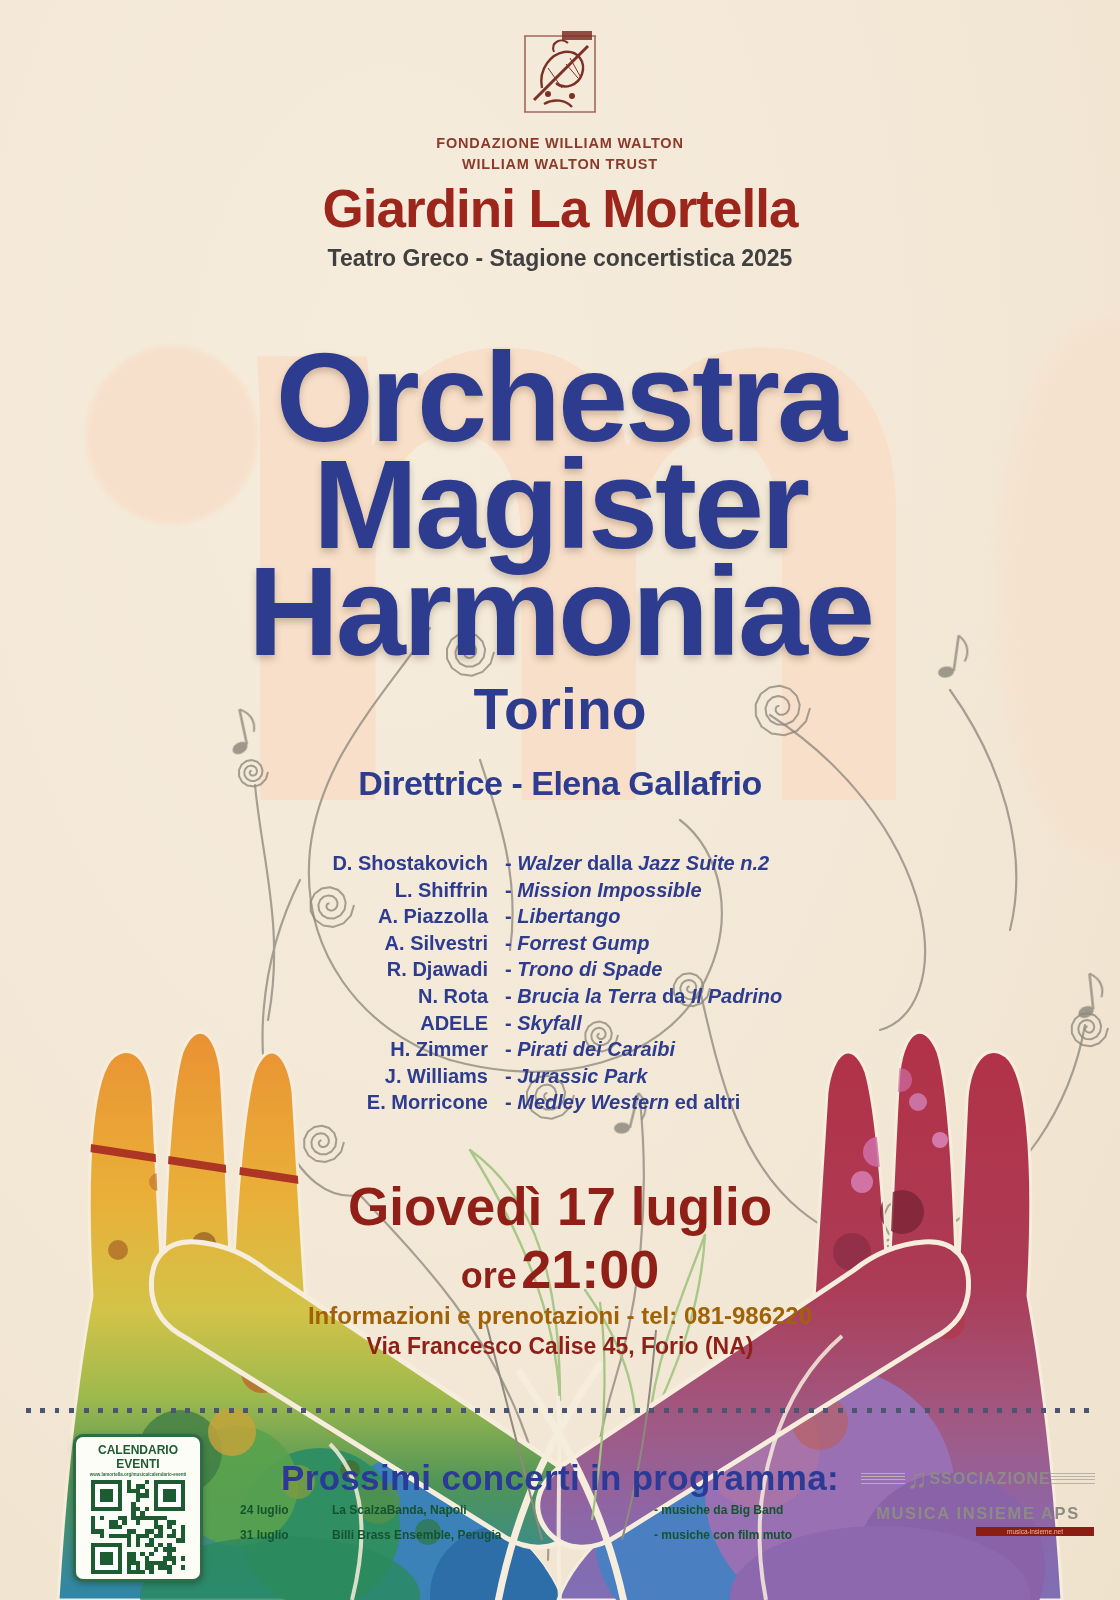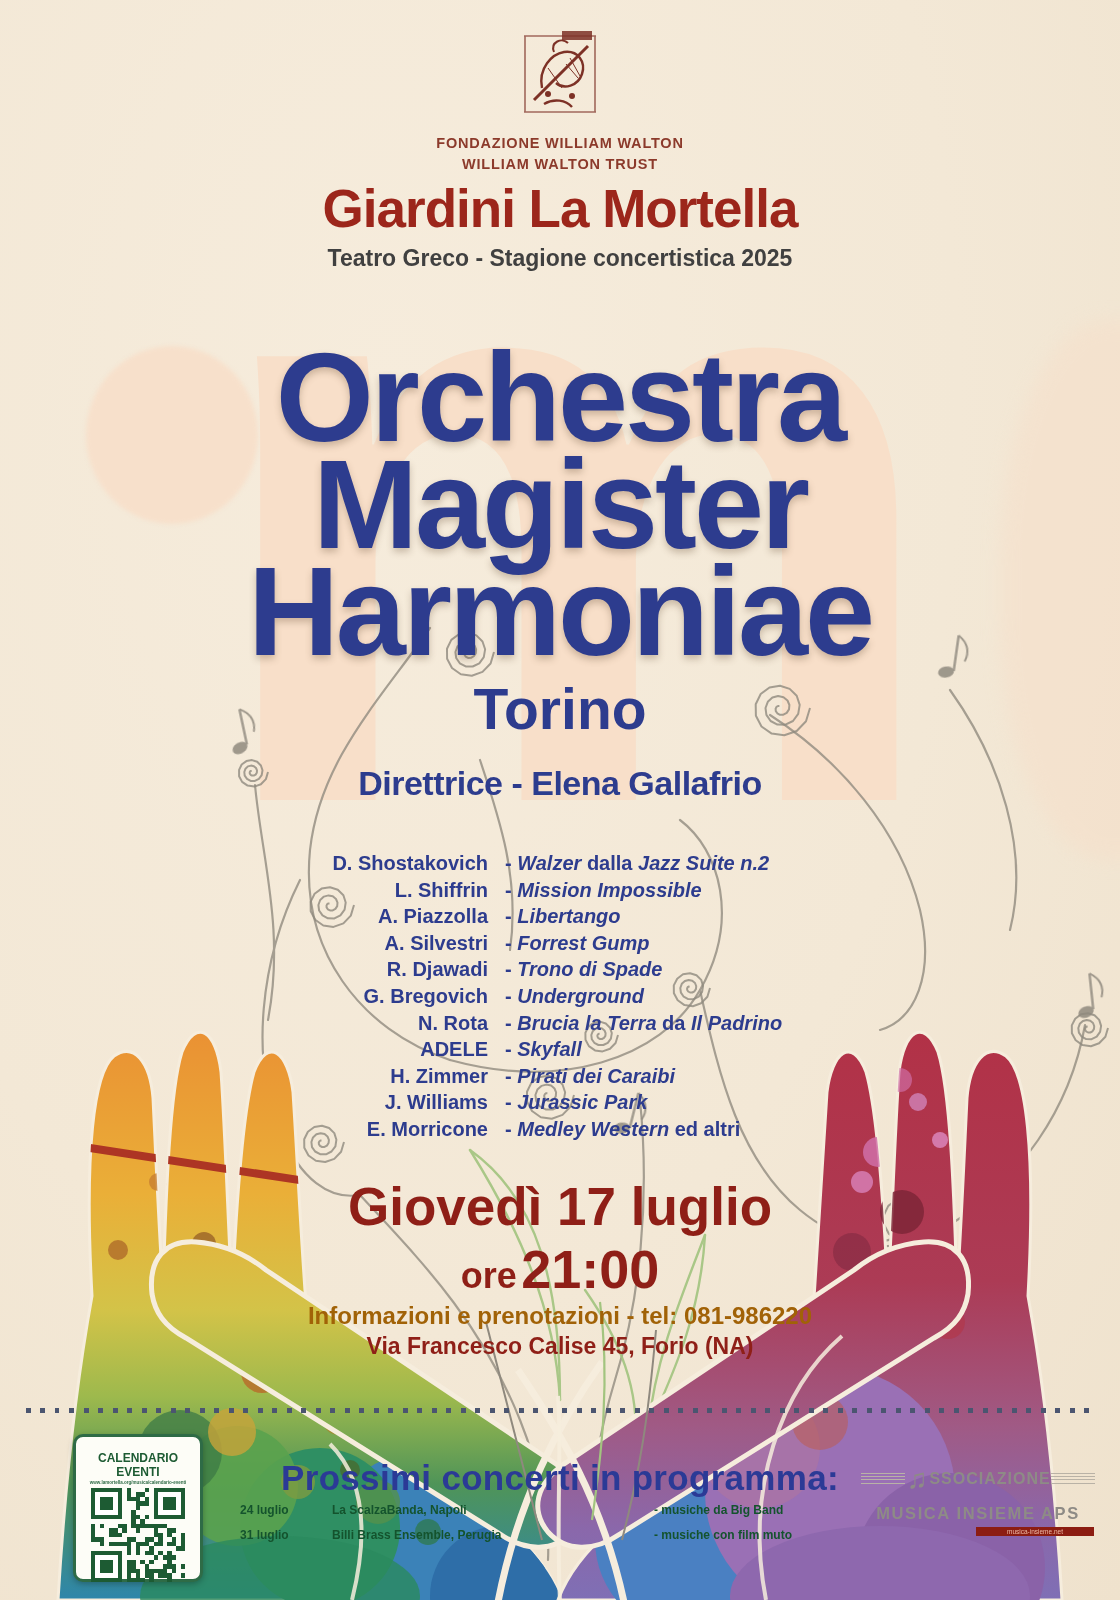--- a/index.html
+++ b/index.html
@@ -34,21 +34,21 @@
   .time-value{font-size:54px}
   .info{top:1302px;color:#a16207;font-weight:bold;font-size:24px}
   .address{top:1333px;color:#8f1f17;font-weight:bold;font-size:23px}
   .dotted{top:1408px;left:26px;right:26px;height:5px;
           background:repeating-linear-gradient(90deg,#4b5570 0 4.5px,transparent 4.5px 14.5px)}
   .up-heading{top:1458px;font-size:35px;color:#2b3a96;font-weight:bold;letter-spacing:.3px}
   .up-grid{left:240px;top:1498px;display:grid;grid-template-columns:92px 322px auto;
            font-size:12px;font-weight:bold;color:#14532d;line-height:25px}
   .calbox{left:73px;top:1434px;width:124px;height:142px;background:#fdfdf7;
           border:3px solid #2e6b46;border-radius:10px;box-shadow:0 2px 6px rgba(0,0,0,.28);z-index:8}
-  .cal-title{font-size:12px;color:#1d5b33;text-align:center;margin-top:14px;font-weight:bold}
+  .cal-title{font-size:12px;color:#1d5b33;text-align:center;margin-top:6px;font-weight:bold}
   .cal-url{font-size:4.5px;color:#2e6b46;text-align:center;font-weight:bold;margin-top:1px}
   #qr{display:block;margin:3px auto 0}
   .assoc{left:852px;top:1470px;width:252px;z-index:8}
   .assoc-line1{display:flex;align-items:center;justify-content:center;color:#8e8b86;
                font-weight:bold;font-size:16px;letter-spacing:1px}
   .staff{width:44px;height:13px;
          background:repeating-linear-gradient(180deg,#b9b2a6 0 1px,transparent 1px 3.2px)}
   .note-glyph{font-size:28px;line-height:16px;color:#8e8b86;margin:0 1px;font-weight:normal}
   .assoc-line2{font-size:16.5px;color:#8e8b86;font-weight:bold;text-align:center;
                margin-top:16px;letter-spacing:1.6px}
@@ -262,24 +262,20 @@
         <span class="prog-composer">A. Piazzolla</span>
         <span class="prog-piece"><span>- </span><span class="it">Libertango</span></span>
       </div>
       <div class="prog-row">
         <span class="prog-composer">A. Silvestri</span>
         <span class="prog-piece"><span>- </span><span class="it">Forrest Gump</span></span>
       </div>
       <div class="prog-row">
         <span class="prog-composer">R. Djawadi</span>
         <span class="prog-piece"><span>- </span><span class="it">Trono di Spade</span></span>
-      </div>
-      <div class="prog-row">
-        <span class="prog-composer">G. Bregovich</span>
-        <span class="prog-piece"><span>- </span><span class="it">Underground</span></span>
       </div>
       <div class="prog-row">
         <span class="prog-composer">N. Rota</span>
         <span class="prog-piece"><span>- </span><span class="it">Brucia la Terra</span><span> da </span><span class="it">Il Padrino</span></span>
       </div>
       <div class="prog-row">
         <span class="prog-composer">ADELE</span>
         <span class="prog-piece"><span>- </span><span class="it">Skyfall</span></span>
       </div>
       <div class="prog-row">

